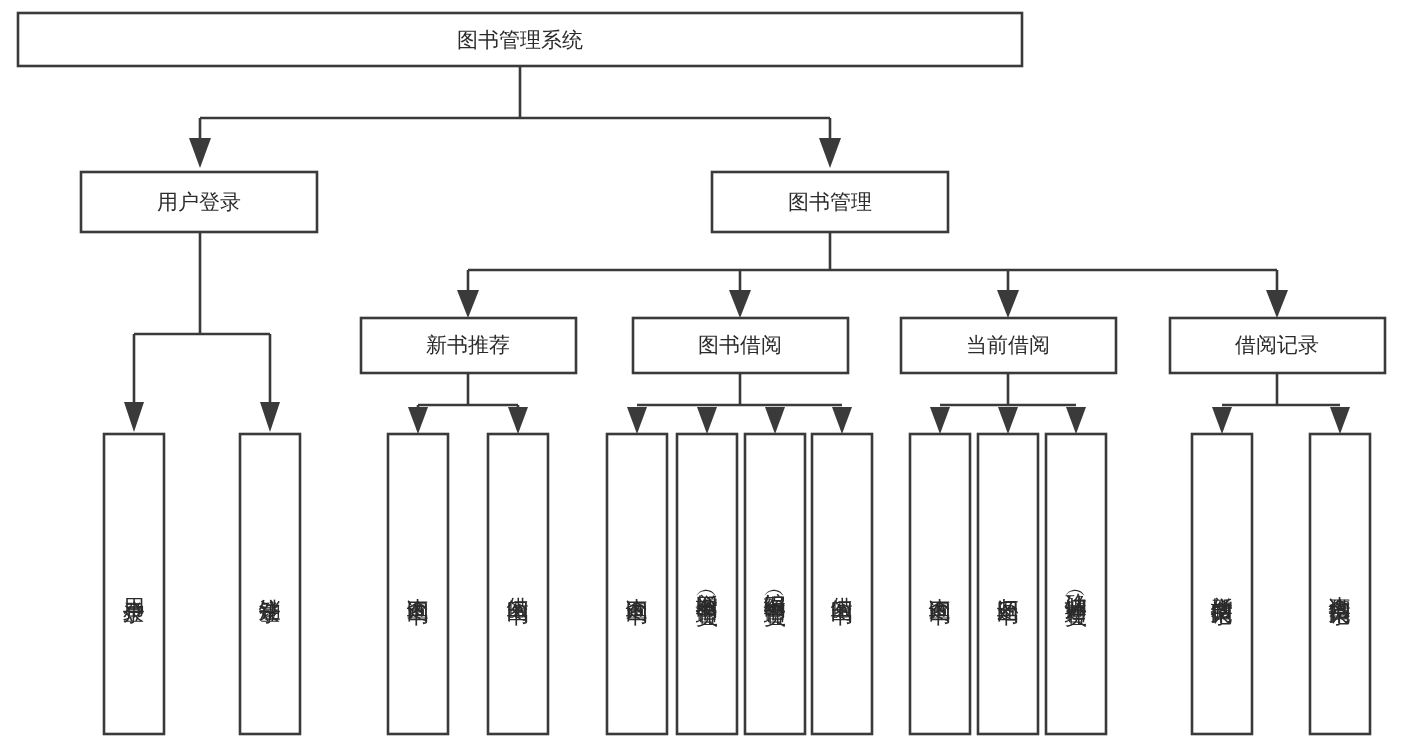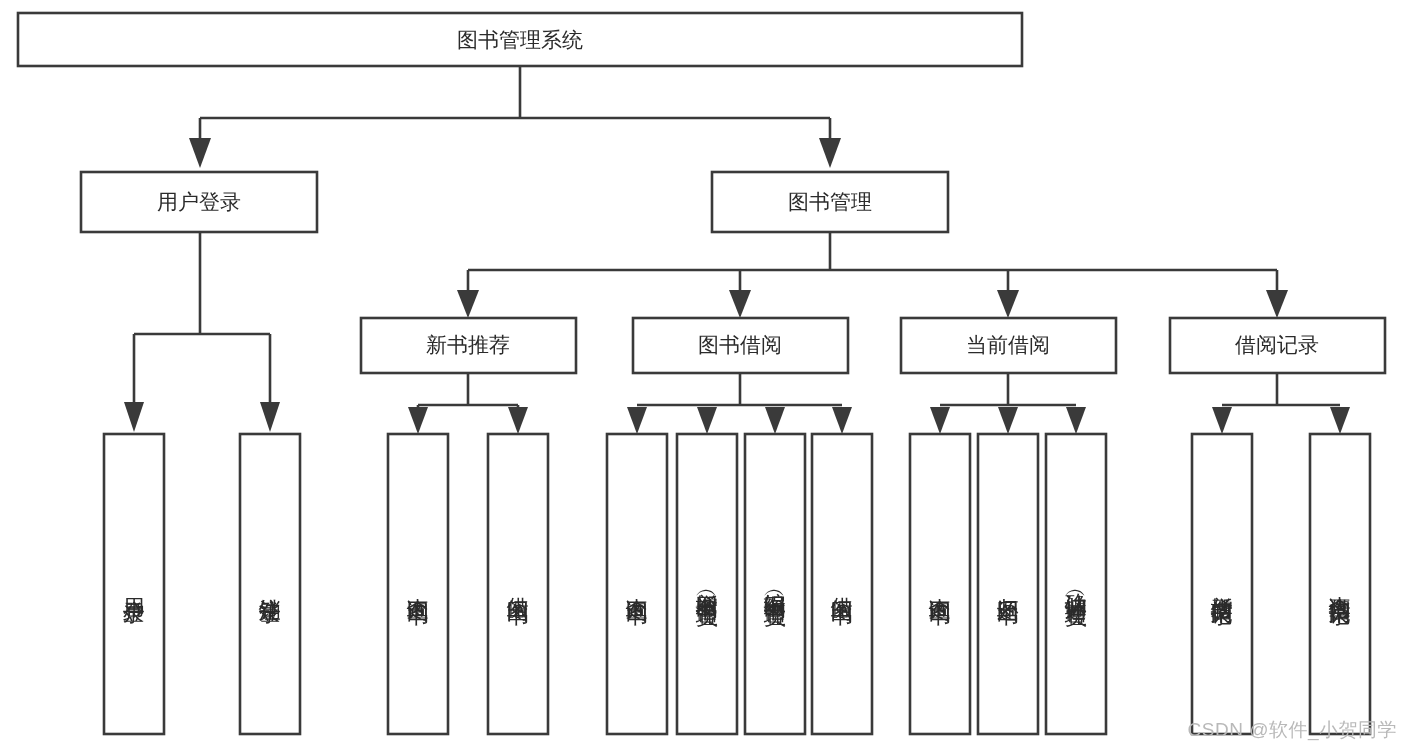--- a/index.html
+++ b/index.html
@@ -196,14 +196,13 @@
   <div class="leaf-label-wrap" style="left:745px; top:434px; width:60px; height:300px;">编辑图书（管理员）</div>
   <div class="leaf-label-wrap" style="left:812px; top:434px; width:60px; height:300px;">借阅图书</div>
 
   <div class="leaf-label-wrap" style="left:910px; top:434px; width:60px; height:300px;">查询图书</div>
   <div class="leaf-label-wrap" style="left:978px; top:434px; width:60px; height:300px;">归还图书</div>
   <div class="leaf-label-wrap" style="left:1046px; top:434px; width:60px; height:300px;">确认归还（管理员）</div>
 
   <div class="leaf-label-wrap" style="left:1192px; top:434px; width:60px; height:300px;">新增借阅记录</div>
   <div class="leaf-label-wrap" style="left:1310px; top:434px; width:60px; height:300px;">查询借阅记录</div>
 
-  <div class="watermark">CSDN @软件_小贺同学</div>
 </div>
 
 </body></html>

